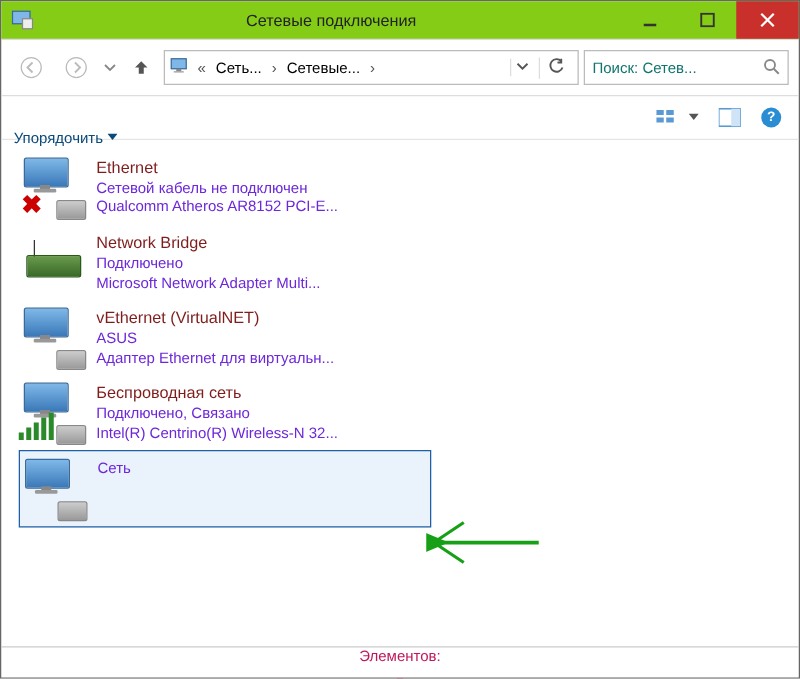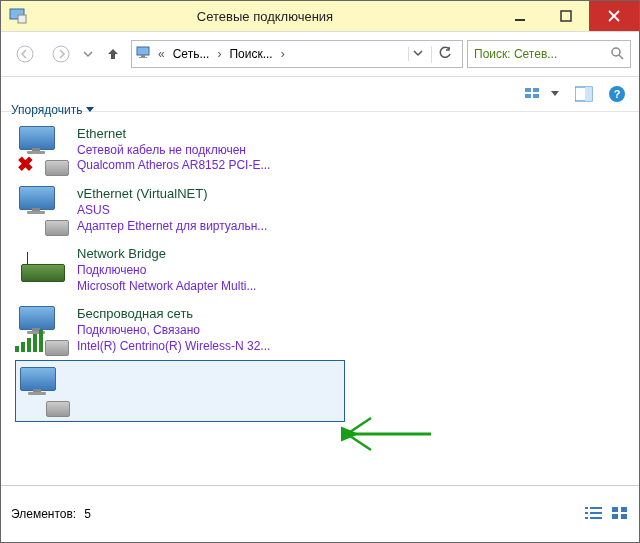--- a/index.html
+++ b/index.html
@@ -16,21 +16,21 @@
     background: #fff;
     border: 1px solid #666;
     box-sizing: border-box;
     display: flex;
     flex-direction: column;
     position: relative;
   }
   
   .titlebar {
     height: 30px;
-    background: #fef9c3;
+    background: #84cc16;
     display: flex;
     align-items: center;
     border-bottom: 1px solid #ddd;
   }
   .titlebar .sys-icon {
     width: 18px; height: 18px;
     margin: 0 6px 0 8px;
   }
   .titlebar .title {
     flex: 1;
@@ -129,21 +129,21 @@
     align-items: center;
     padding: 0 6px;
     color: #888;
     gap: 6px;
   }
   .searchbox .ph {
     flex: 1;
     overflow: hidden;
     white-space: nowrap;
     text-overflow: ellipsis;
-    color: #4d7c0f;
+    color: #0f766e;
   }
   
   .toolbar {
     height: 34px;
     display: flex;
     align-items: center;
     padding: 0 10px;
     border-bottom: 1px solid #e5e5e5;
     gap: 8px;
     color: #0b4a7a;
@@ -189,21 +189,21 @@
   .conn .icon {
     width: 48px; height: 48px;
     position: relative;
     flex-shrink: 0;
   }
   .conn .texts {
     min-width: 0;
     line-height: 1.3;
   }
   .conn .l1 {
-    color: #14532d;
+    color: #7f1d1d;
     font-size: 13px;
     white-space: nowrap;
     overflow: hidden;
     text-overflow: ellipsis;
     max-width: 250px;
   }
   .conn .l2, .conn .l3 {
     color: #6d28d9;
     font-size: 12px;
     white-space: nowrap;
@@ -215,24 +215,25 @@
     border: 1px solid #1e5fa8;
     background: #eaf2fb;
     width: 320px;
   }
   
   .statusbar {
     height: 24px;
     border-top: 1px solid #ccc;
     display: flex;
     align-items: center;
-    padding: 16px 10px;
+    padding: 0 10px;
     font-size: 12px;
-    color: #000000;
+    color: #be185d;
     gap: 8px;
+    flex-direction: column;
   }
   .statusbar .sp { flex: 1; }
   
   .net-monitor {
     position: absolute;
     width: 34px; height: 28px;
     left: 0; top: 0;
   }
   .net-monitor .scr {
     position: absolute;
@@ -366,21 +367,21 @@
       <span>
         <svg width="16" height="16">
             <rect x="1" y="2" width="12" height="8" fill="#7fb8e8" stroke="#3a6a9a"></rect>
             <rect x="5" y="10" width="4" height="2" fill="#888"></rect>
             <rect x="3" y="12" width="8" height="1" fill="#999"></rect>
           </svg>
       </span>
       <span class="sep">«</span>
       <span class="crumb">Сеть...</span>
       <span class="sep">›</span>
-      <span class="crumb">Поиск...</span>
+      <span class="crumb">Сетевые...</span>
       <span class="sep">›</span>
       <span class="dd">
         <svg width="10" height="10">
             <polyline points="1,3 5,7 9,3" fill="none" stroke="#555" stroke-width="1.5"></polyline>
           </svg>
       </span>
       <span class="refresh">
         <svg width="14" height="14">
             <path d="M11 3 A5 5 0 1 0 12 8" fill="none" stroke="#555" stroke-width="1.5"></path>
             <polyline points="11,1 11,4 8,4" fill="none" stroke="#555" stroke-width="1.5"></polyline>
@@ -441,44 +442,44 @@
         <div class="redx">✖</div>
       </div>
       <div class="texts">
         <div class="l1">Ethernet</div>
         <div class="l2">Сетевой кабель не подключен</div>
         <div class="l3">Qualcomm Atheros AR8152 PCI-E...</div>
       </div>
     </div>
 
     <div class="conn">
+      <div class="icon bridge-icon">
+        <div class="ant"></div>
+        <div class="box"></div>
+      </div>
+      <div class="texts">
+        <div class="l1">Network Bridge</div>
+        <div class="l2">Подключено</div>
+        <div class="l3">Microsoft Network Adapter Multi...</div>
+      </div>
+    </div>
+
+    <div class="conn">
       <div class="icon">
         <div class="net-monitor">
             <div class="scr"></div>
             <div class="stand"></div>
             <div class="base"></div>
           </div>
         <div class="cable"></div>
       </div>
       <div class="texts">
         <div class="l1">vEthernet (VirtualNET)</div>
         <div class="l2">ASUS</div>
         <div class="l3">Адаптер Ethernet для виртуальн...</div>
-      </div>
-    </div>
-
-    <div class="conn">
-      <div class="icon bridge-icon">
-        <div class="ant"></div>
-        <div class="box"></div>
-      </div>
-      <div class="texts">
-        <div class="l1">Network Bridge</div>
-        <div class="l2">Подключено</div>
-        <div class="l3">Microsoft Network Adapter Multi...</div>
       </div>
     </div>
 
     <div class="conn">
       <div class="icon">
         <div class="net-monitor">
             <div class="scr"></div>
             <div class="stand"></div>
             <div class="base"></div>
           </div>
@@ -501,20 +502,21 @@
     <div class="conn selected">
       <div class="icon">
         <div class="net-monitor">
             <div class="scr"></div>
             <div class="stand"></div>
             <div class="base"></div>
           </div>
         <div class="cable"></div>
       </div>
       <div class="texts">
+        <div class="l3">Сеть</div>
       </div>
     </div>
 
     <svg class="annot-arrow" width="100" height="60" style="left:340px; top:292px;">
       <defs>
         <marker id="ah" markerWidth="12" markerHeight="12" refX="2" refY="6" orient="auto">
           <path d="M12,1 L0,6 L12,11 L8,6 z" fill="#17a017"></path>
         </marker>
       </defs>
       <line x1="90" y1="30" x2="12" y2="30" stroke="#17a017" stroke-width="3" marker-end="url(#ah)"></line>

